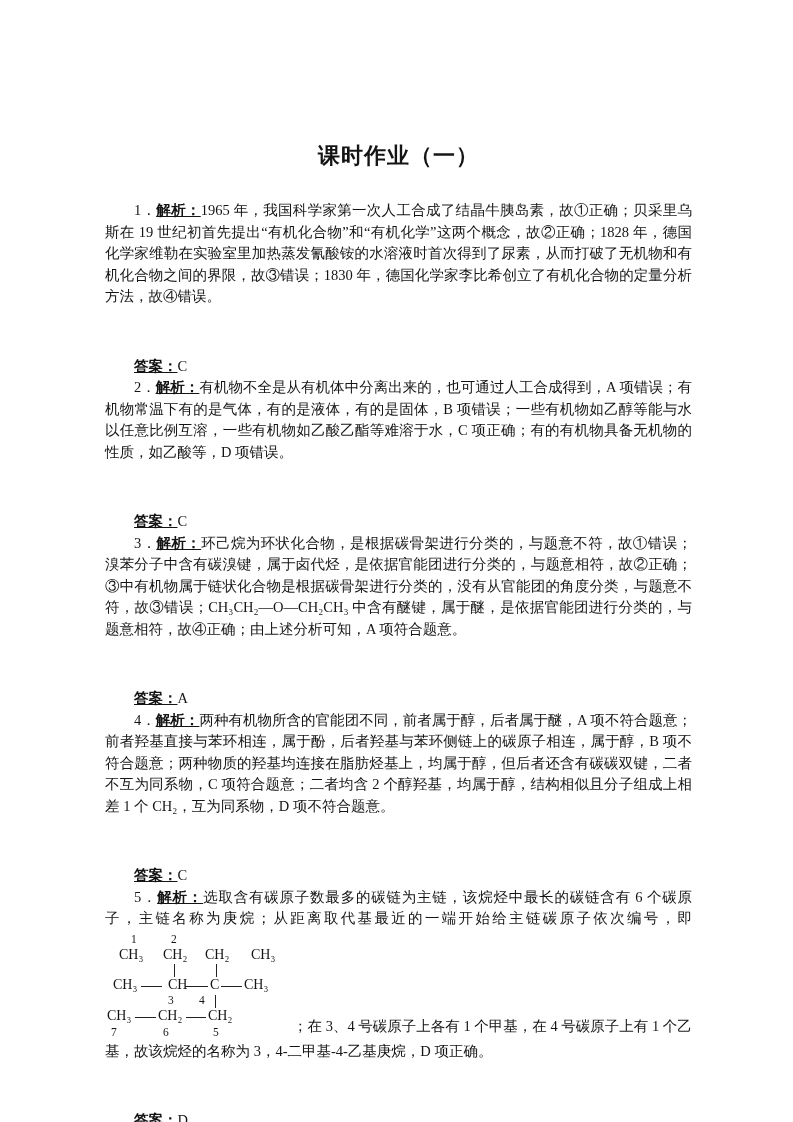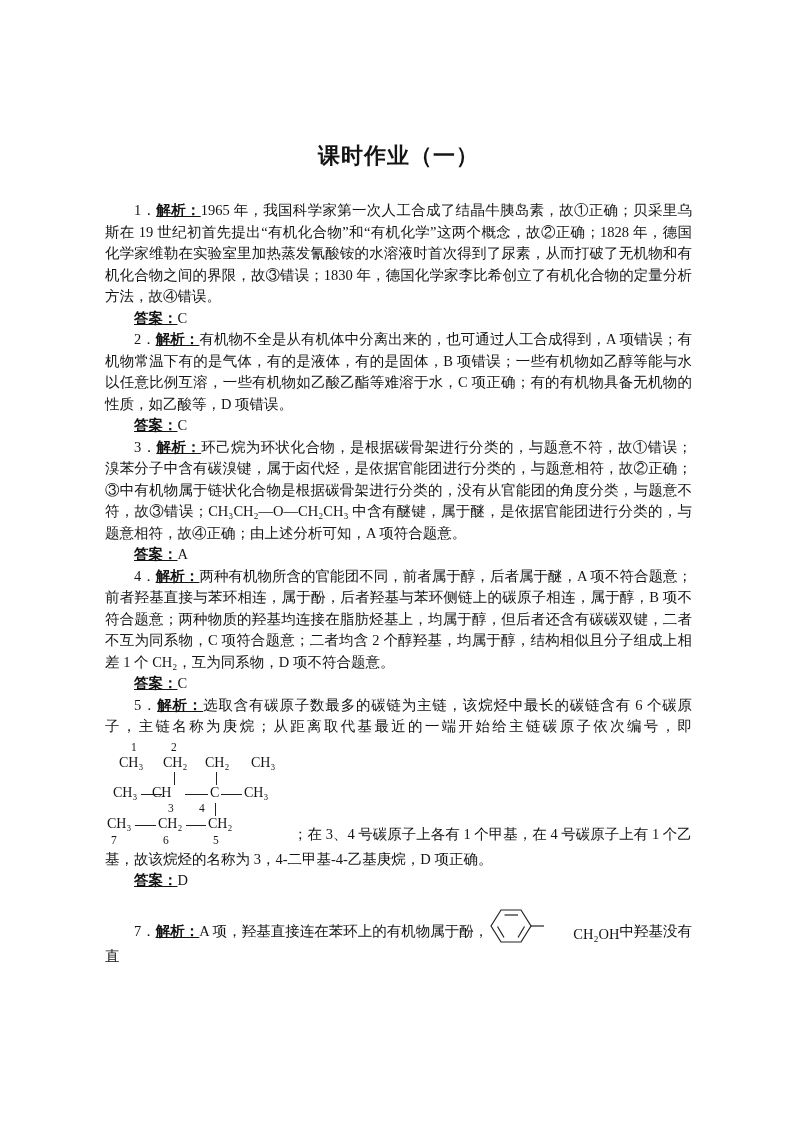--- a/index.html
+++ b/index.html
@@ -23,21 +23,21 @@
     font-weight: bold;
     line-height: 26px;
     margin-bottom: 31px;
     letter-spacing: 1px;
   }
   p.para {
     text-align: justify;
     text-indent: 2em;
   }
   p.jlast { text-align-last: justify; }
-  p.answer { text-indent: 2em; }
+  p.answer { text-indent: 2em; margin-top: 48px; }
   .lab { font-weight: bold; text-decoration: underline; }
   .inum { font-weight: normal; }
 
   
   .fig-row {
     display: flex;
     align-items: flex-end;
     white-space: nowrap;
     margin: 3px 0 0 2px;
   }
@@ -99,21 +99,21 @@
       <span class="at" style="left:12px;top:15px">CH₃</span>
       <span class="at" style="left:56px;top:15px">CH₂</span>
       <span class="at" style="left:98px;top:15px">CH₂</span>
       <span class="at" style="left:144px;top:15px">CH₃</span>
 
       <span class="bv" style="left:67px;top:31px;height:13px"></span>
       <span class="bv" style="left:109px;top:31px;height:13px"></span>
 
       <span class="at" style="left:6px;top:45px">CH₃</span>
       <span class="bh" style="left:34px;top:53px;width:21px"></span>
-      <span class="at" style="left:45px;top:45px">CH</span>
+      <span class="at" style="left:61px;top:45px">CH</span>
       <span class="bh" style="left:78px;top:53px;width:23px"></span>
       <span class="at" style="left:103px;top:45px">C</span>
       <span class="bh" style="left:114px;top:53px;width:21px"></span>
       <span class="at" style="left:137px;top:45px">CH₃</span>
 
       <span class="sn" style="left:61px;top:61px">3</span>
       <span class="sn" style="left:92px;top:61px">4</span>
       <span class="bv" style="left:108px;top:62px;height:13px"></span>
 
       <span class="at" style="left:0;top:76px">CH₃</span>

